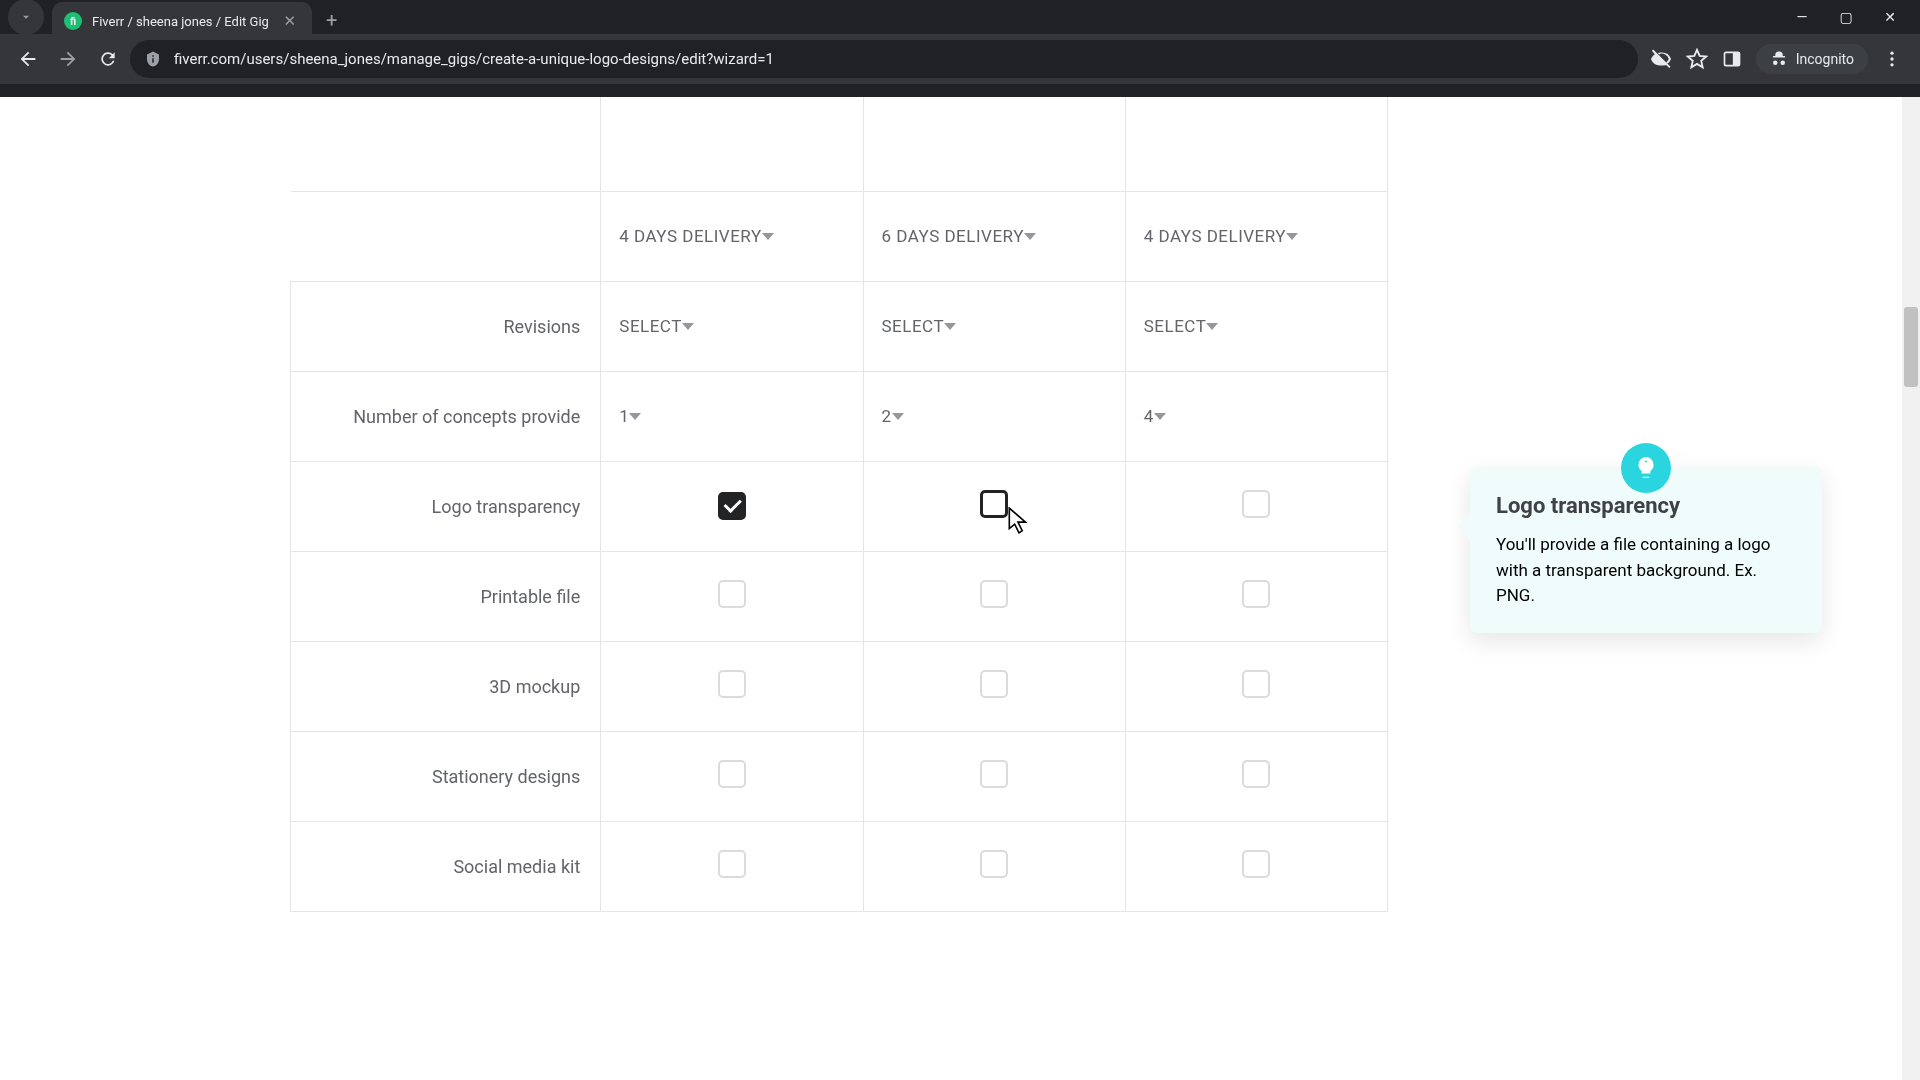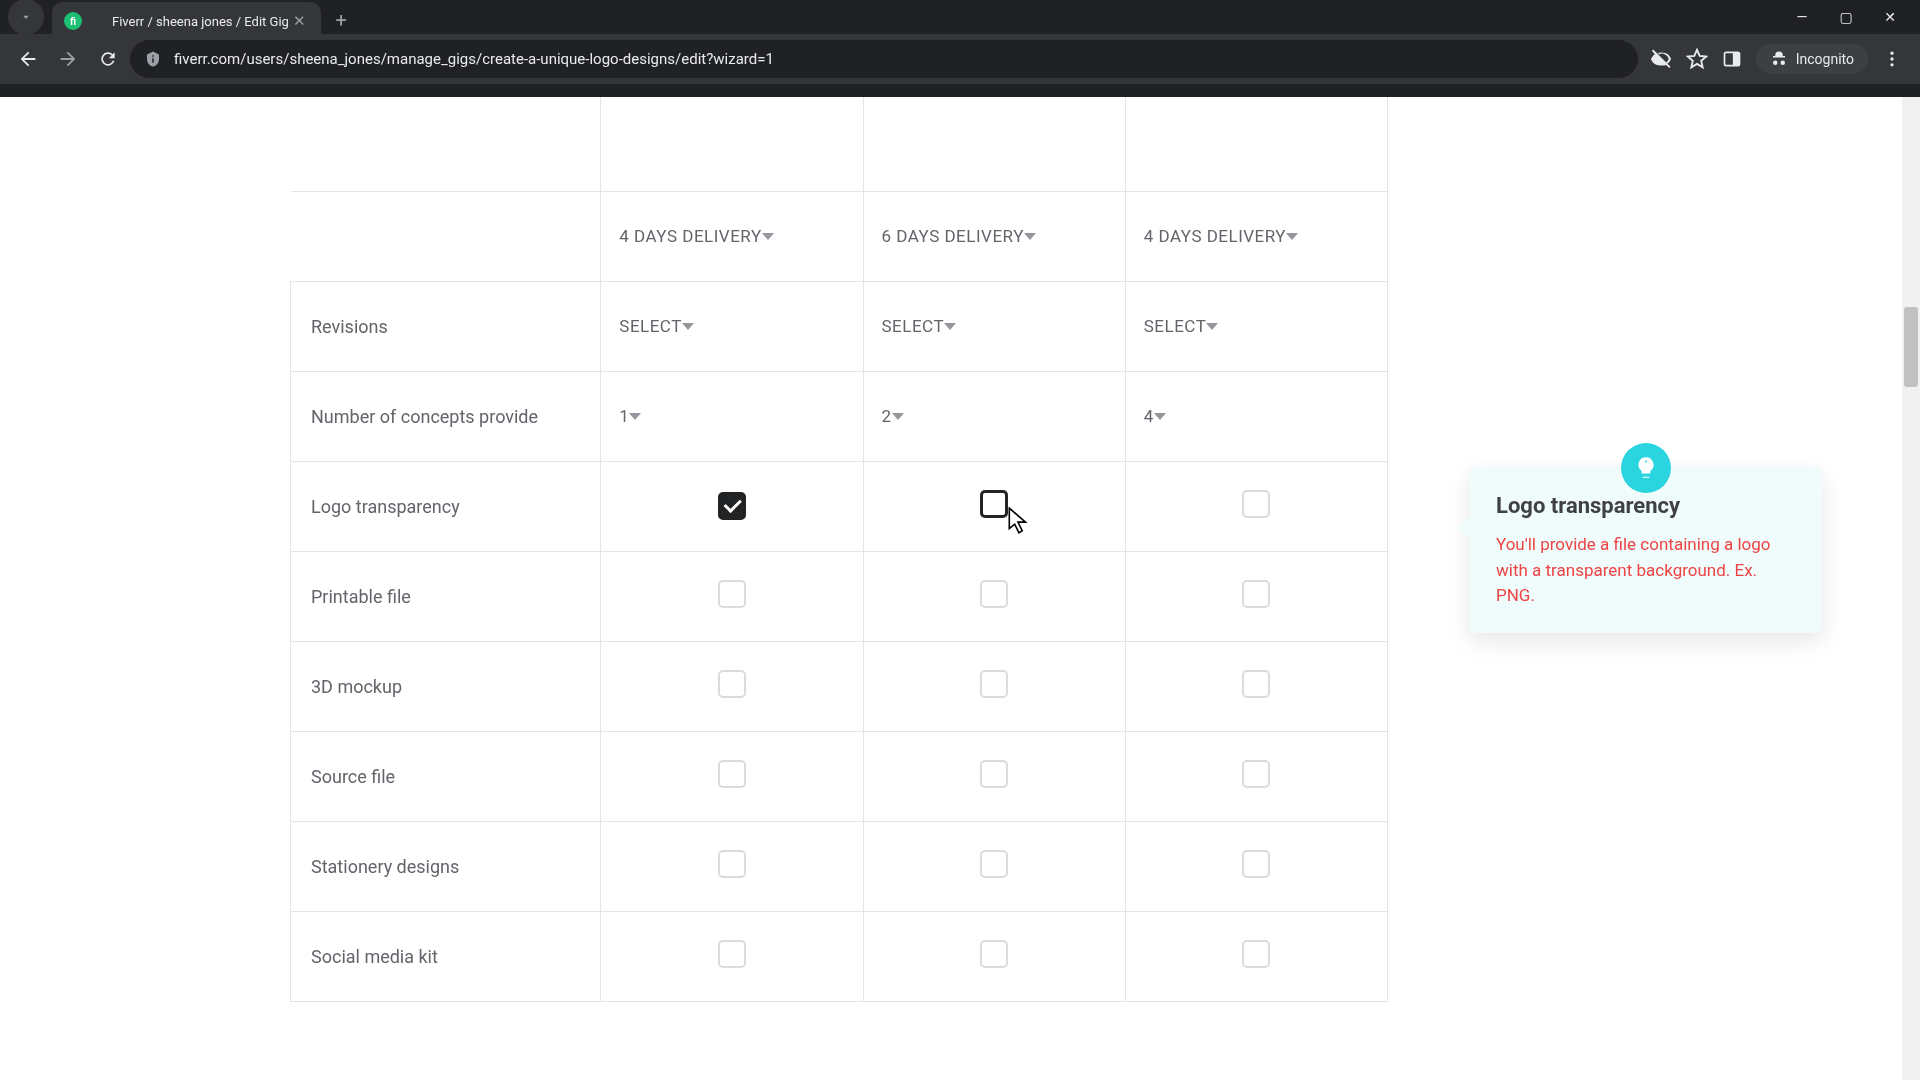--- a/index.html
+++ b/index.html
@@ -45,21 +45,21 @@
   border-radius: 50%;
   background: #1dbf73;
   display: flex;
   align-items: center;
   justify-content: center;
   color: #fff;
   font-size: 10px;
   font-weight: bold;
   margin-right: 10px;
 }
-.tab-title { color: #e8eaed; font-size: 13px; flex: 1; margin-left: 20px; }
+.tab-title { color: #e8eaed; font-size: 13px; flex: 1; }
 .tab-close { color: #9aa0a6; font-size: 15px; padding: 0 4px; }
 .new-tab-btn { color: #9aa0a6; font-size: 20px; padding: 0 14px; margin-top: 6px; }
 .window-controls { margin-left: auto; display: flex; gap: 24px; padding-right: 12px; }
 .wc { color: #e8eaed; font-size: 14px; width: 20px; text-align: center; }
 .toolbar {
   height: 50px;
   background: #35363a;
   display: flex;
   align-items: center;
   padding: 0 10px;
@@ -114,20 +114,21 @@
 }
 .packages-table td {
   border: 1px solid #e4e5e7;
   vertical-align: middle;
 }
 .row-label-cell {
   width: 310px;
   padding: 28px 20px;
   color: #62646a;
   font-size: 18px;
+  text-align: right;
 }
 .pkg-cell {
   width: 262px;
   padding: 0;
   height: 90px;
 }
 .dropdown {
   display: flex;
   align-items: center;
   justify-content: flex-start;
@@ -207,21 +208,21 @@
   justify-content: center;
 }
 .tooltip-title {
   font-size: 22px;
   font-weight: 700;
   color: #404145;
   margin-bottom: 14px;
 }
 .tooltip-body {
   font-size: 17px;
-  color: #ef4444;
+  color: #000000;
   line-height: 1.5;
 }
 .scrollbar {
   position: absolute;
   right: 0;
   top: 0;
   width: 18px;
   height: 100%;
   background: #f1f1f1;
 }
@@ -403,26 +404,20 @@
             <td class="pkg-cell checkbox-cell"><span class="checkbox"></span></td>
             <td class="pkg-cell checkbox-cell"><span class="checkbox"></span></td>
           </tr>
           <tr>
             <td class="row-label-cell">3D mockup</td>
             <td class="pkg-cell checkbox-cell"><span class="checkbox"></span></td>
             <td class="pkg-cell checkbox-cell"><span class="checkbox"></span></td>
             <td class="pkg-cell checkbox-cell"><span class="checkbox"></span></td>
           </tr>
           <tr>
-            <td class="row-label-cell">Source file</td>
-            <td class="pkg-cell checkbox-cell"><span class="checkbox"></span></td>
-            <td class="pkg-cell checkbox-cell"><span class="checkbox"></span></td>
-            <td class="pkg-cell checkbox-cell"><span class="checkbox"></span></td>
-          </tr>
-          <tr>
             <td class="row-label-cell">Stationery designs</td>
             <td class="pkg-cell checkbox-cell"><span class="checkbox"></span></td>
             <td class="pkg-cell checkbox-cell"><span class="checkbox"></span></td>
             <td class="pkg-cell checkbox-cell"><span class="checkbox"></span></td>
           </tr>
           <tr>
             <td class="row-label-cell">Social media kit</td>
             <td class="pkg-cell checkbox-cell"><span class="checkbox"></span></td>
             <td class="pkg-cell checkbox-cell"><span class="checkbox"></span></td>
             <td class="pkg-cell checkbox-cell"><span class="checkbox"></span></td>

